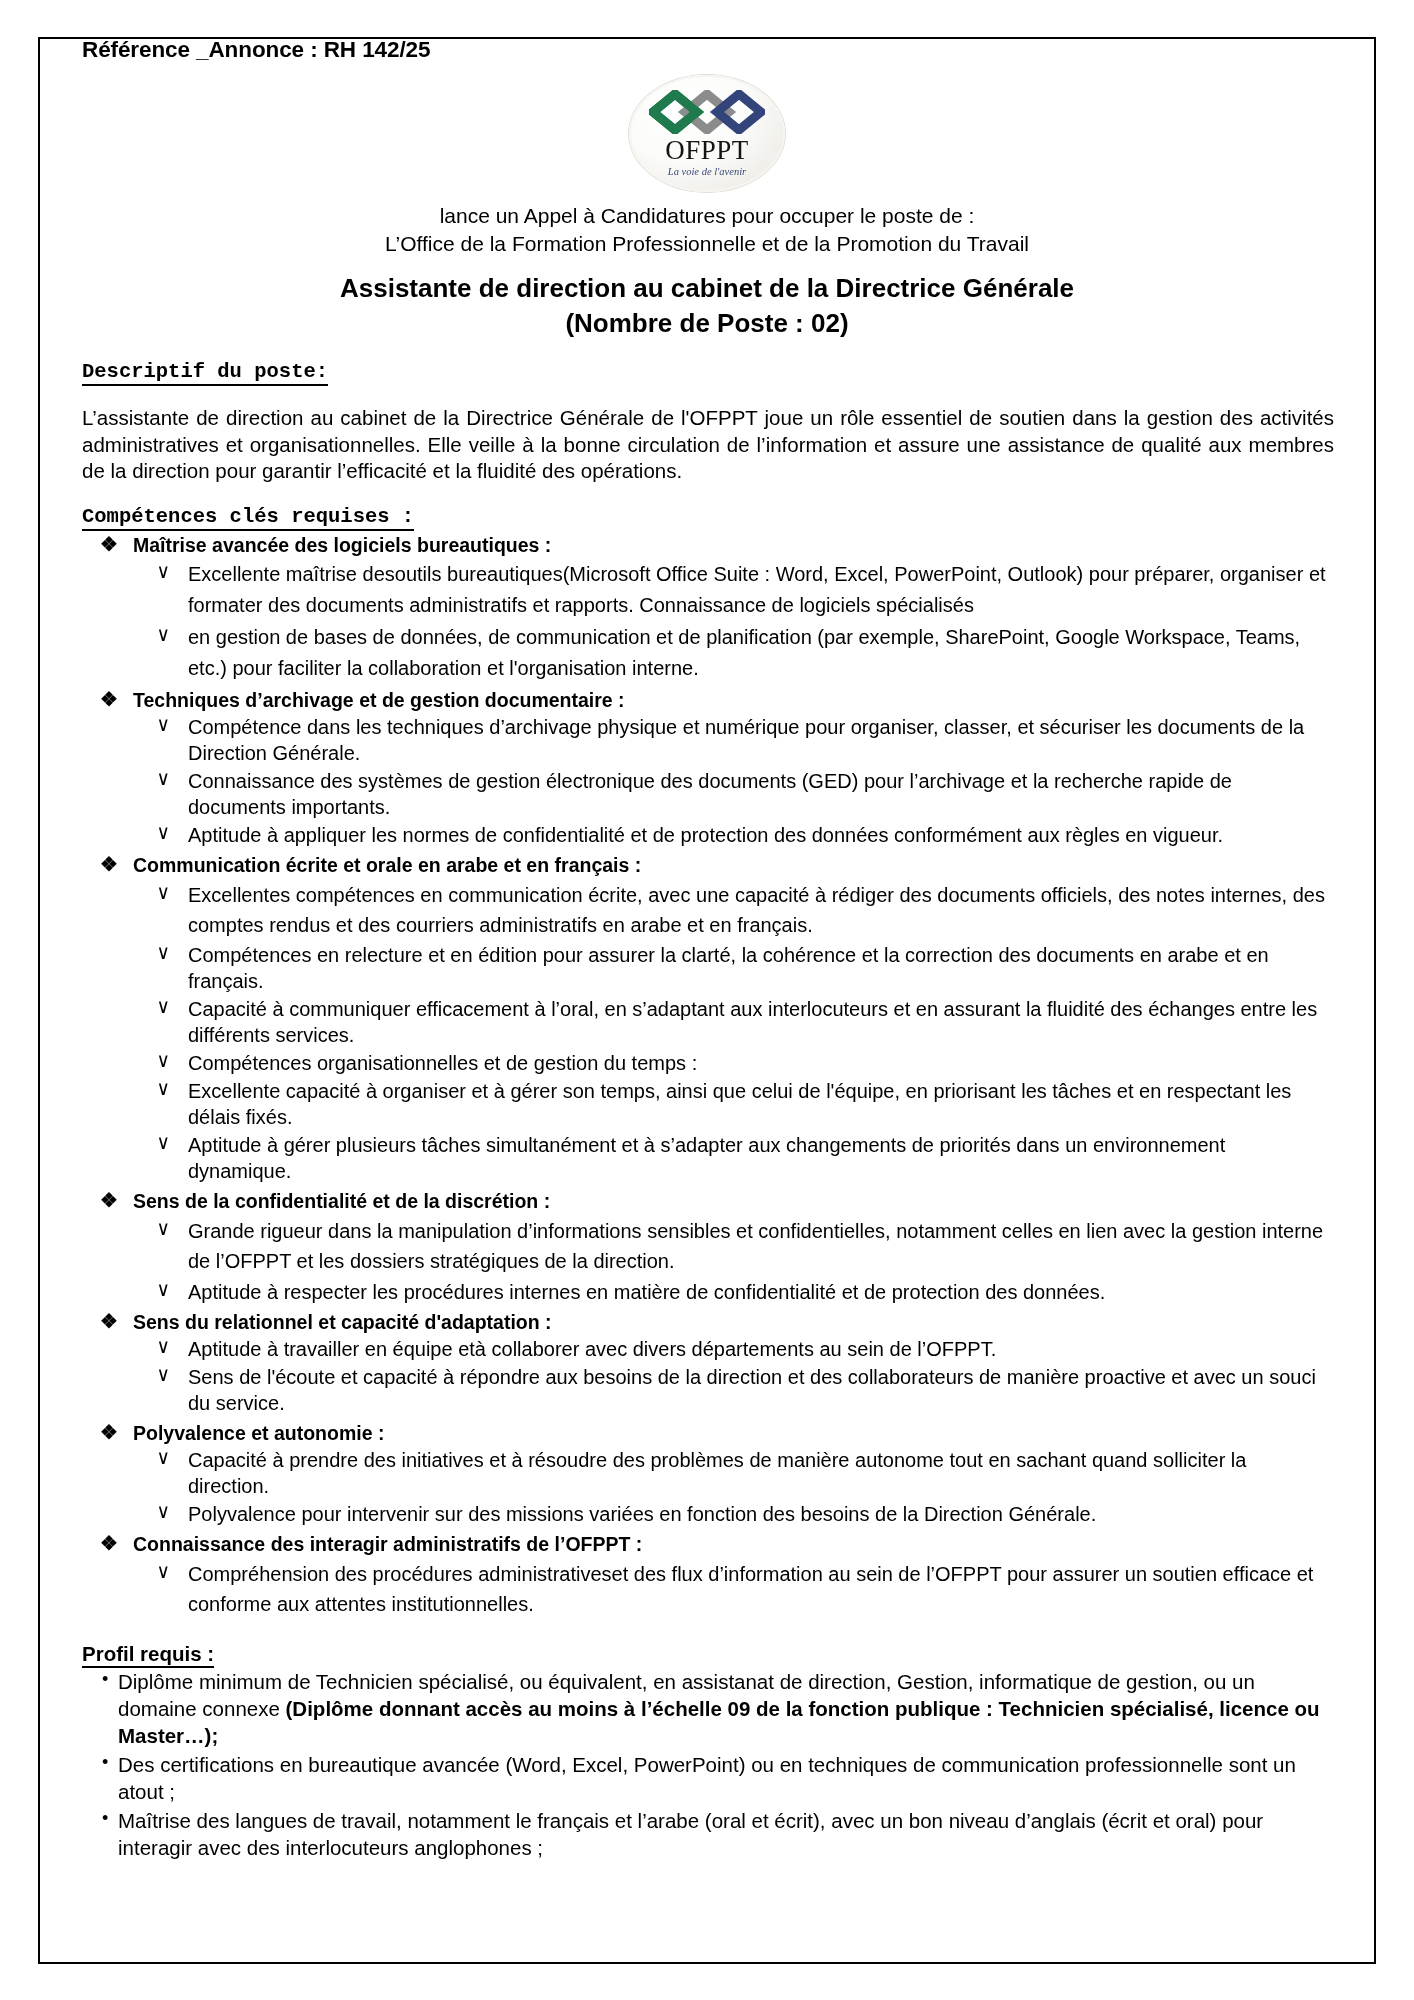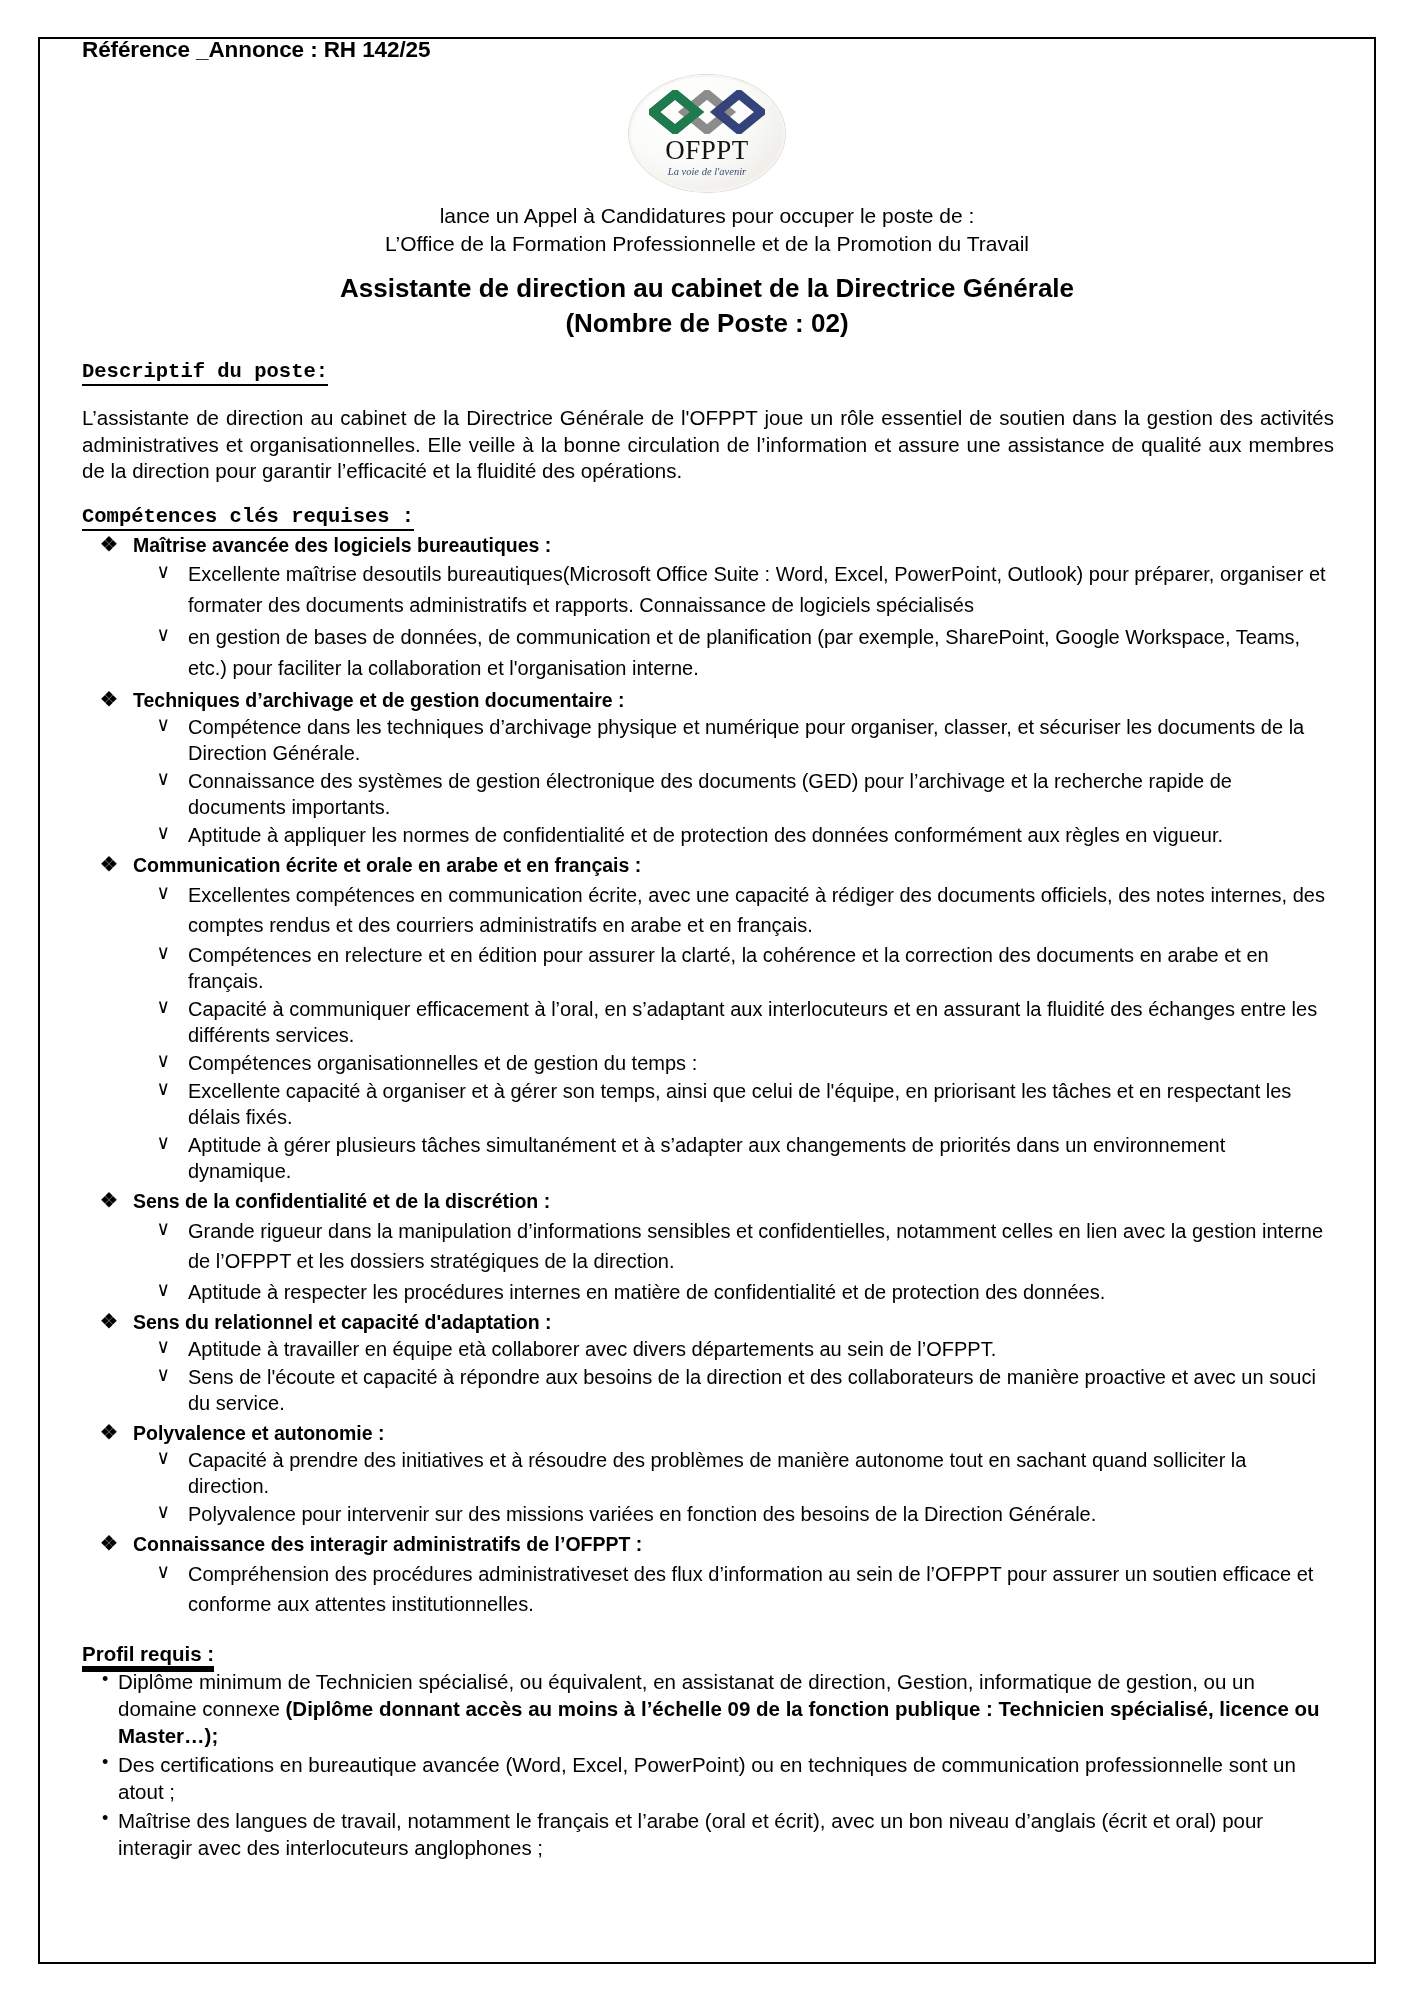--- a/index.html
+++ b/index.html
@@ -169,21 +169,21 @@
   .sub-item.loose { line-height: 1.52; }
 
   
   .profil-head {
     font-size: 20.5px;
     font-weight: bold;
     margin-top: 22px;
     padding-left: 4px;
   }
   .profil-head span.u {
-    border-bottom: 6px solid #000000;
+    border-bottom: 2px solid #000000;
     padding-bottom: 1px;
   }
   .profil-item {
     position: relative;
     font-size: 20.5px;
     line-height: 1.32;
     padding-left: 40px;
     padding-right: 2px;
     margin-top: 2px;
     text-align: left;

